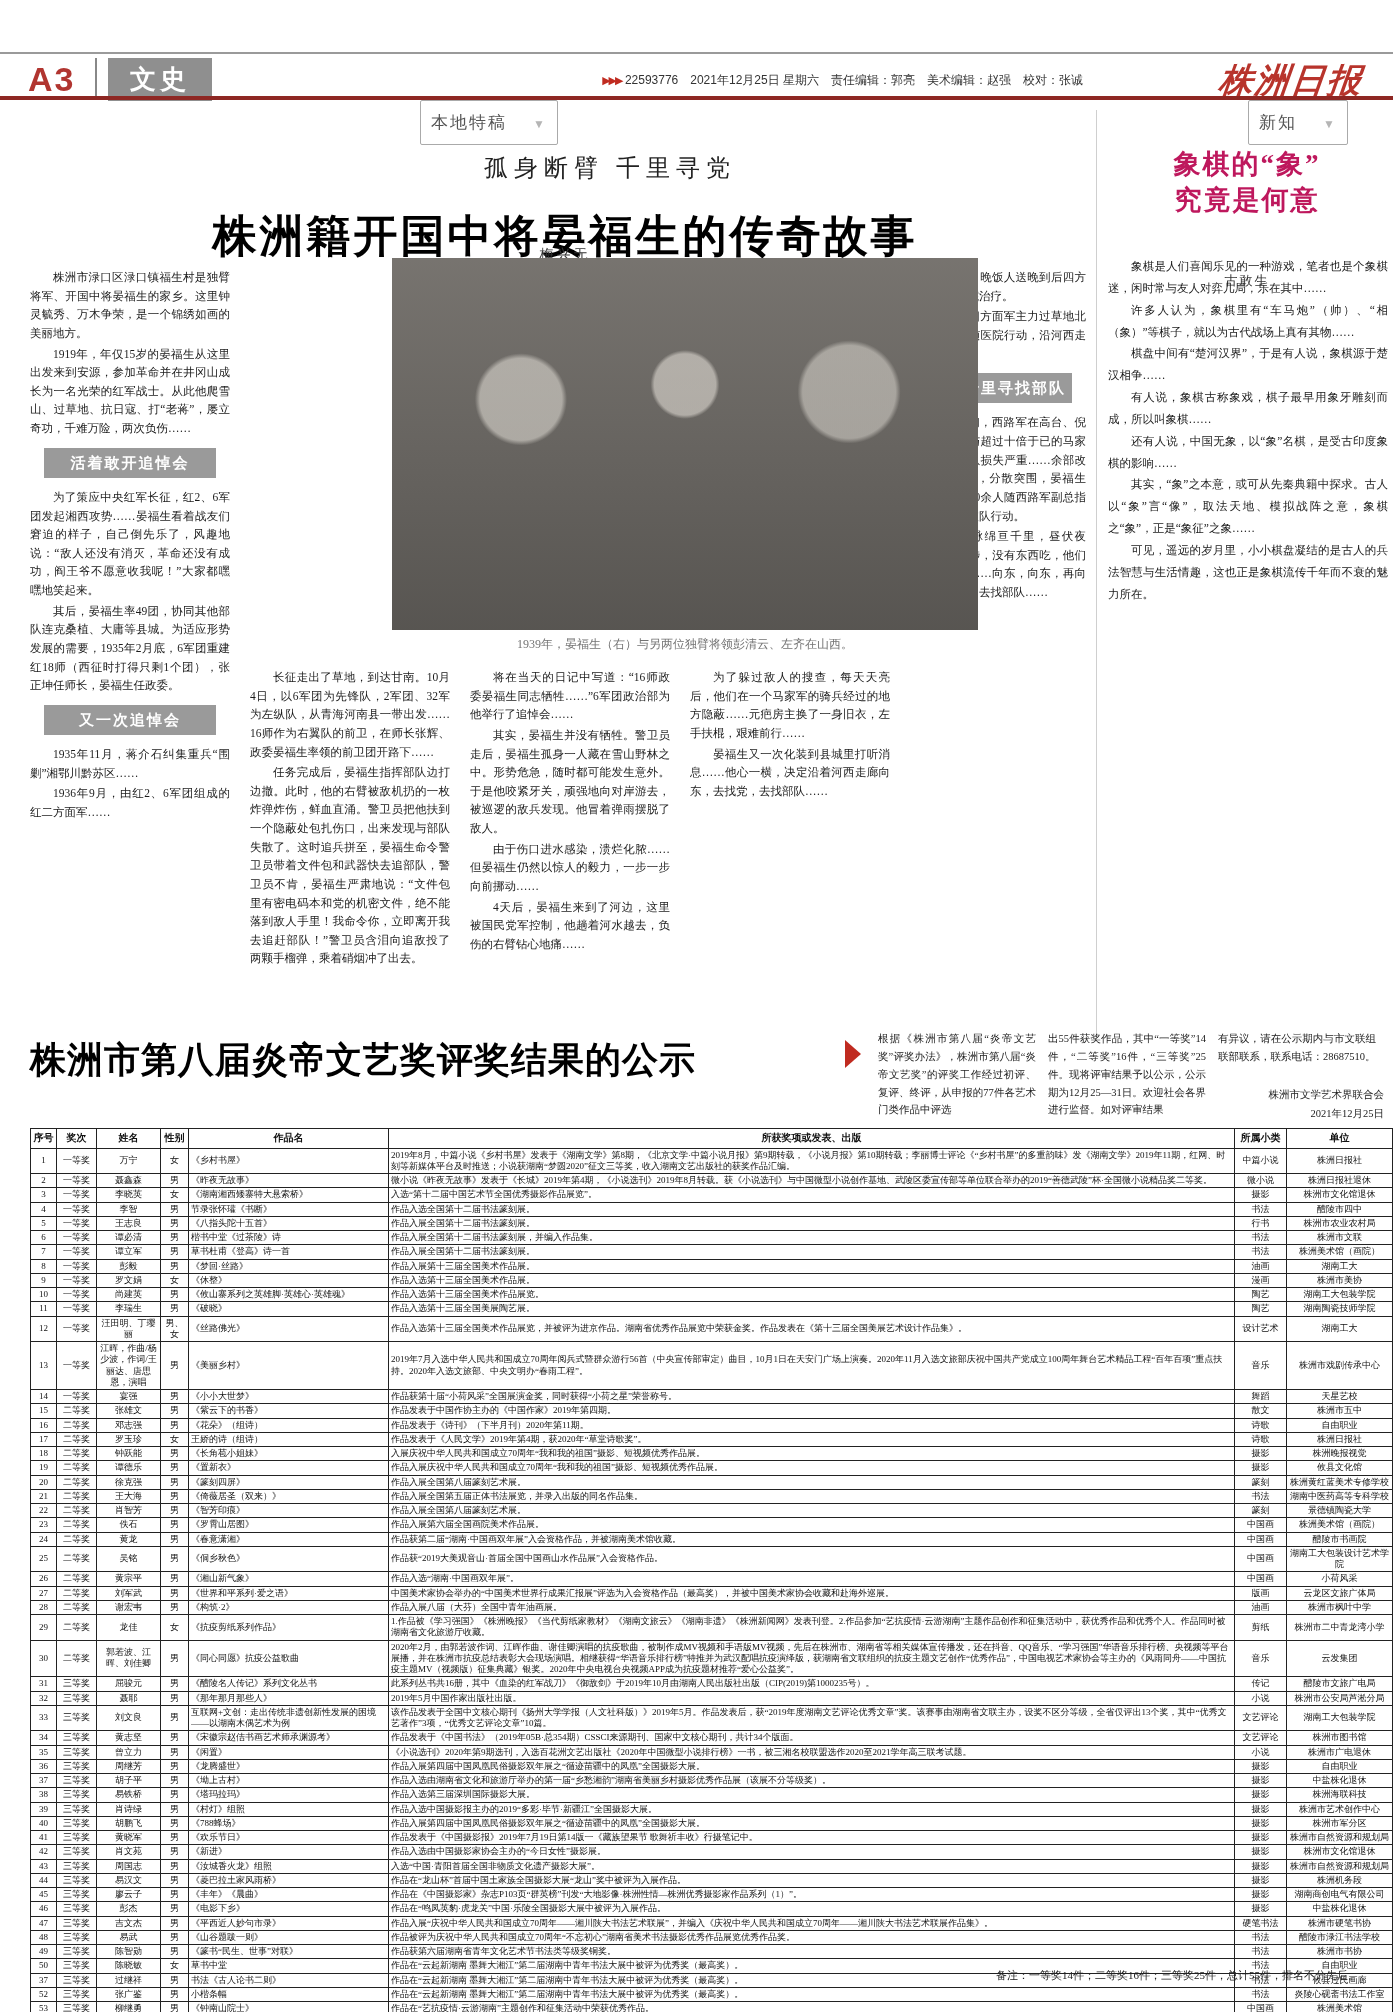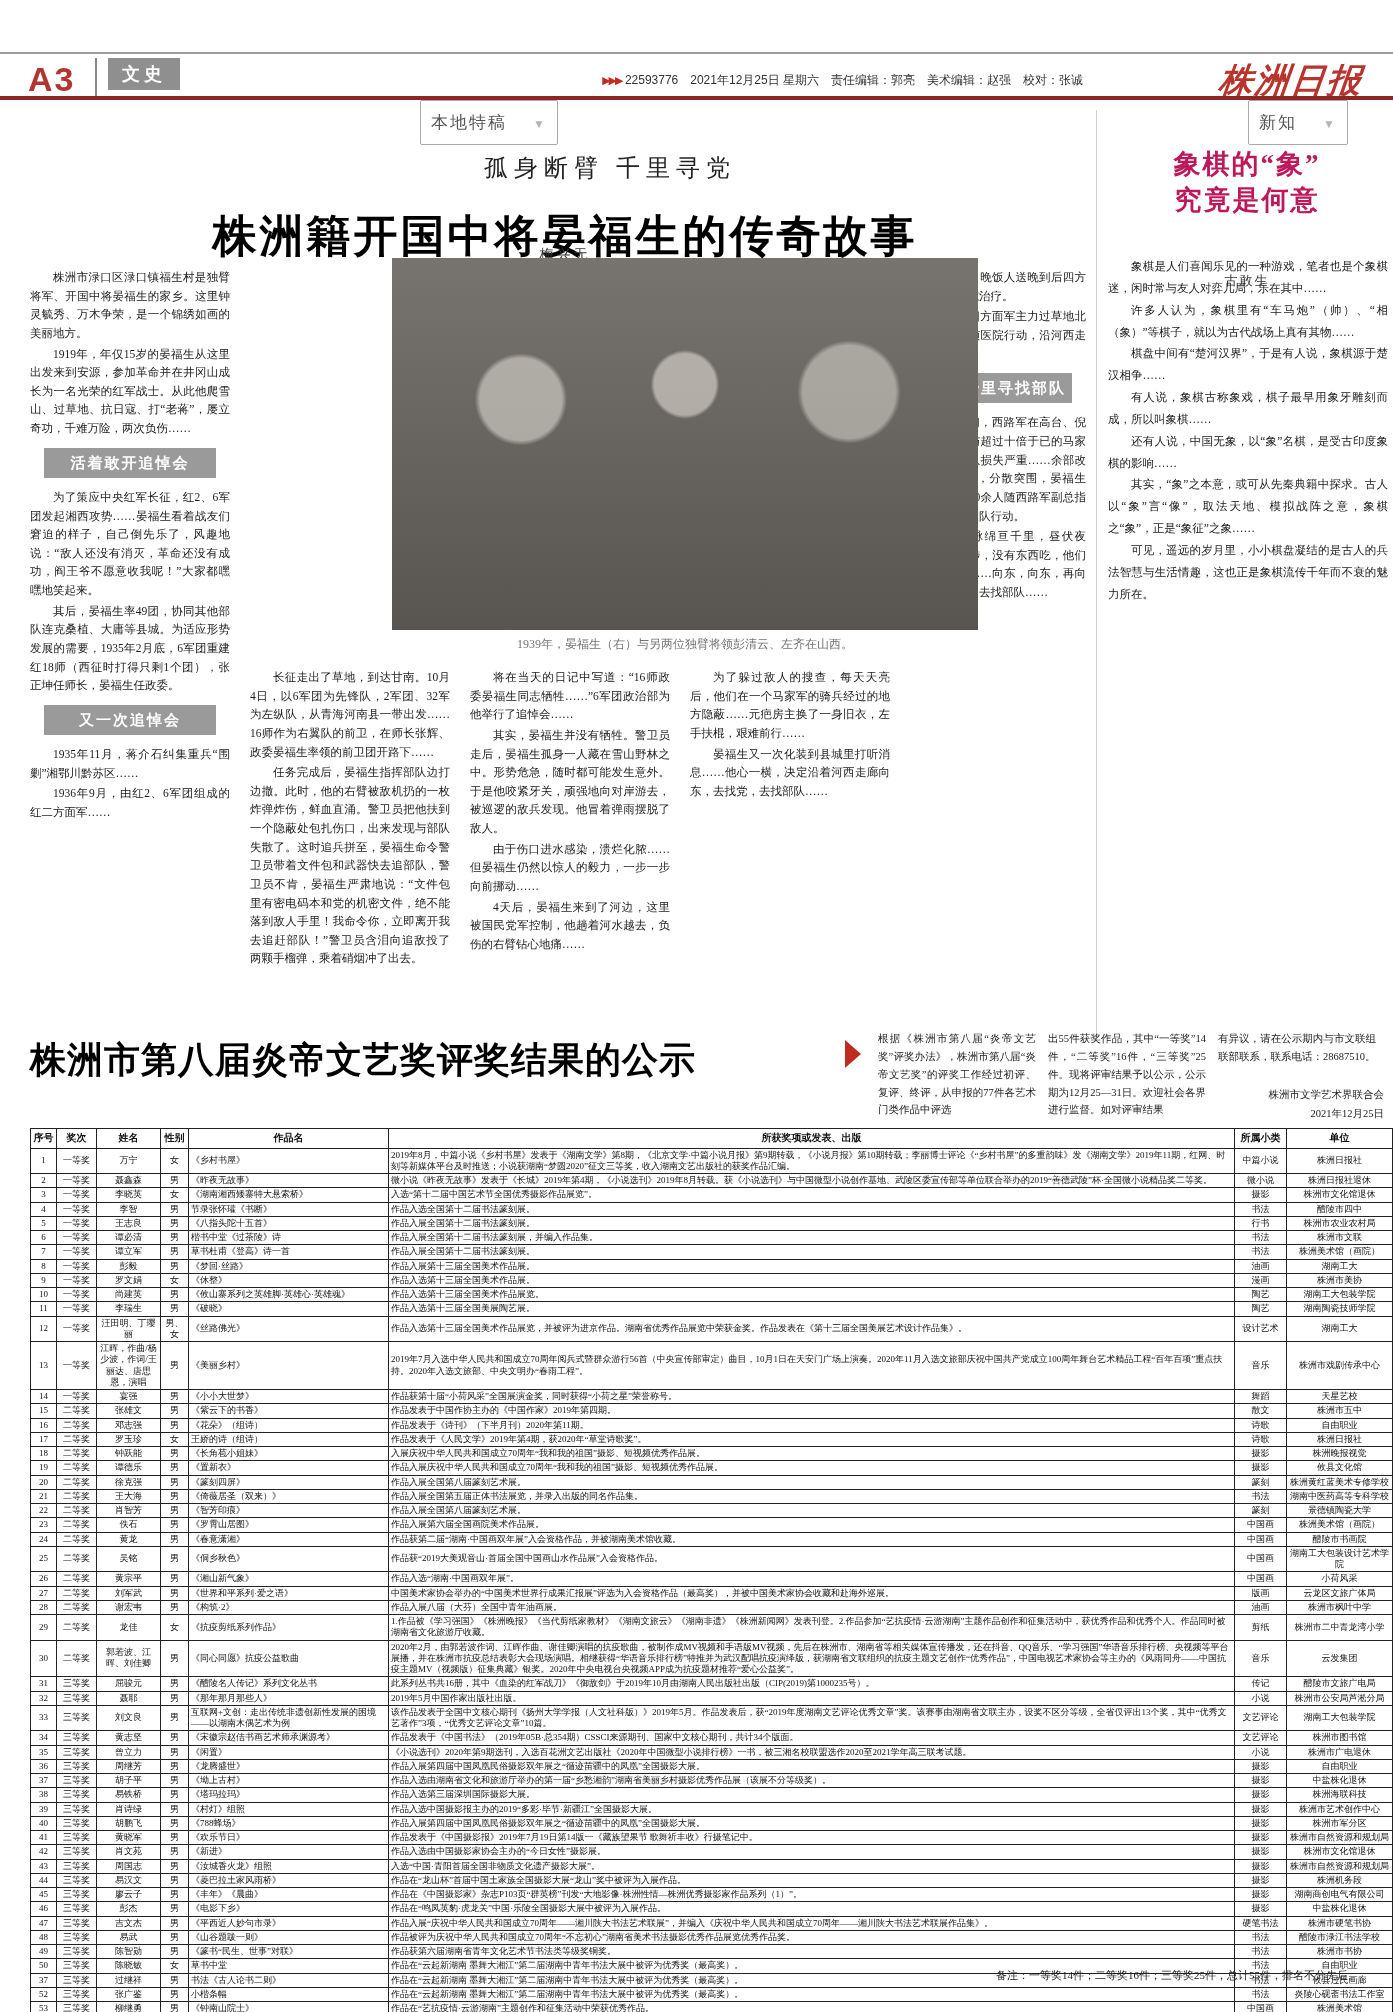--- a/index.html
+++ b/index.html
@@ -4,21 +4,21 @@
 <style>
   html,body{margin:0;padding:0;background:#e8e8e8;}
   #page{position:relative;width:1393px;height:2012px;background:#ffffff;
         font-family:"Liberation Serif","DejaVu Serif",serif;color:#111;overflow:hidden;}
   
   #topline{position:absolute;left:0;top:52px;width:1393px;border-top:2px solid #9a9a9a;}
   #pageno{position:absolute;left:28px;top:60px;font-family:"Liberation Sans",sans-serif;
           font-size:34px;font-weight:bold;color:#b13530;letter-spacing:2px;}
   #pagediv{position:absolute;left:95px;top:58px;height:40px;border-left:2px solid #888;}
   #section{position:absolute;left:108px;top:58px;background:#8f8f8f;color:#fff;
-           font-size:18px;font-weight:bold;padding:4px 14px;letter-spacing:4px;}
+           font-size:26px;font-weight:bold;padding:4px 22px;letter-spacing:4px;}
   #issue{position:absolute;right:310px;top:72px;font-size:12px;color:#333;
          font-family:"Liberation Sans",sans-serif;}
   #issue .arrows{color:#c02b20;font-size:11px;letter-spacing:-2px;}
   #masthead{position:absolute;right:30px;top:58px;color:#b8342c;font-size:34px;font-weight:bold;
             font-style:italic;letter-spacing:2px;transform:skewX(-6deg);}
   #redrule{position:absolute;left:0;top:96px;width:1393px;height:4px;background:#8e2723;}
   
   .tagbox{position:absolute;border:1px solid #aaa;border-radius:2px;background:#fff;
           font-size:17px;font-weight:normal;color:#555;padding:10px 10px;letter-spacing:2px;
           font-family:"Liberation Sans",sans-serif;}

